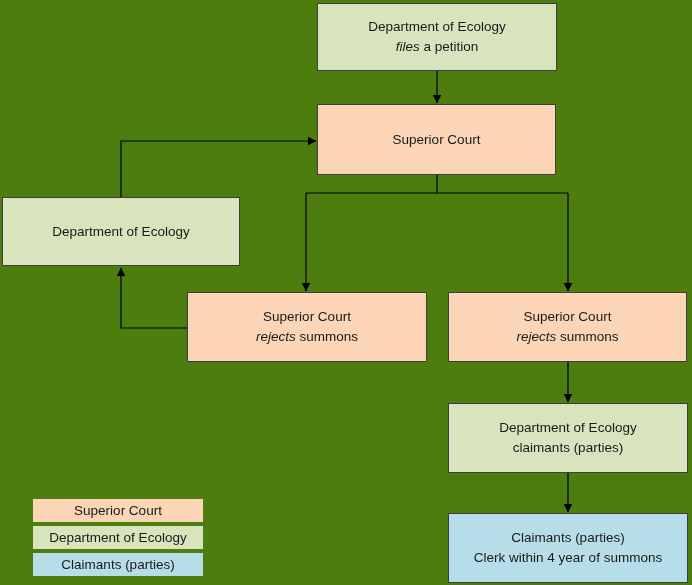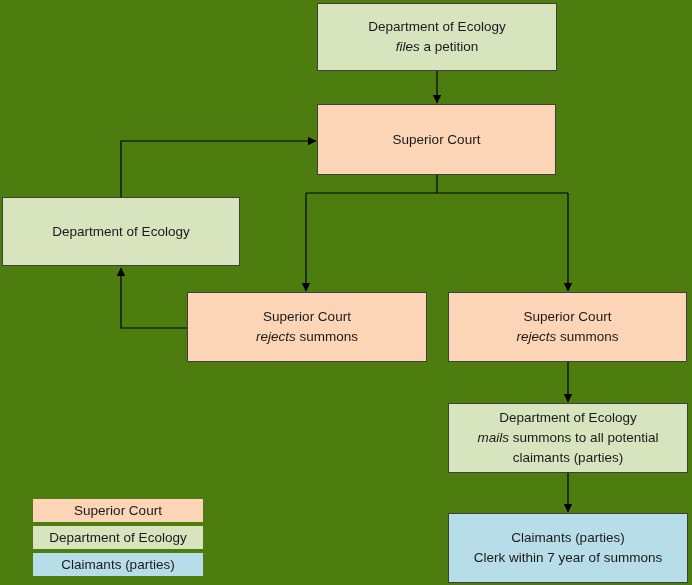--- a/index.html
+++ b/index.html
@@ -94,27 +94,26 @@
     <div class="line"><i>rejects</i><span> summons</span></div>
   </div>
 
   <div class="node fill-orange" style="left: 448px; top: 292px; width: 239px; height: 70px; background-color: rgb(251, 213, 181);" data-fill="colors.superior_court_fill">
     <div class="line">Superior Court</div>
     <div class="line"><i>rejects</i><span> summons</span></div>
   </div>
 
   <div class="node fill-green" style="left: 448px; top: 403px; width: 240px; height: 70px; background-color: rgb(215, 228, 189);" data-fill="colors.ecology_fill">
     <div class="line">Department of Ecology</div>
-    <div class="line"><i>mails</i><span> summons to all potential</span></div>
     <div class="line">claimants (parties)</div>
   </div>
 
   <div class="node fill-blue" style="left: 448px; top: 513px; width: 240px; height: 70px; background-color: rgb(183, 221, 232);" data-fill="colors.claimants_fill">
     <div class="line">Claimants (parties)</div>
-    <div class="line">Clerk within 7 year of summons</div>
+    <div class="line">Clerk within 4 year of summons</div>
   </div>
 
   <div class="legend">
     <div class="legend-row fill-orange" data-fill="legend.items.0.color" style="background-color: rgb(251, 213, 181);">
       <span>Superior Court</span>
     </div>
     <div class="legend-row fill-green" data-fill="legend.items.1.color" style="background-color: rgb(215, 228, 189);">
       <span>Department of Ecology</span>
     </div>
     <div class="legend-row fill-blue" data-fill="legend.items.2.color" style="background-color: rgb(183, 221, 232);">

